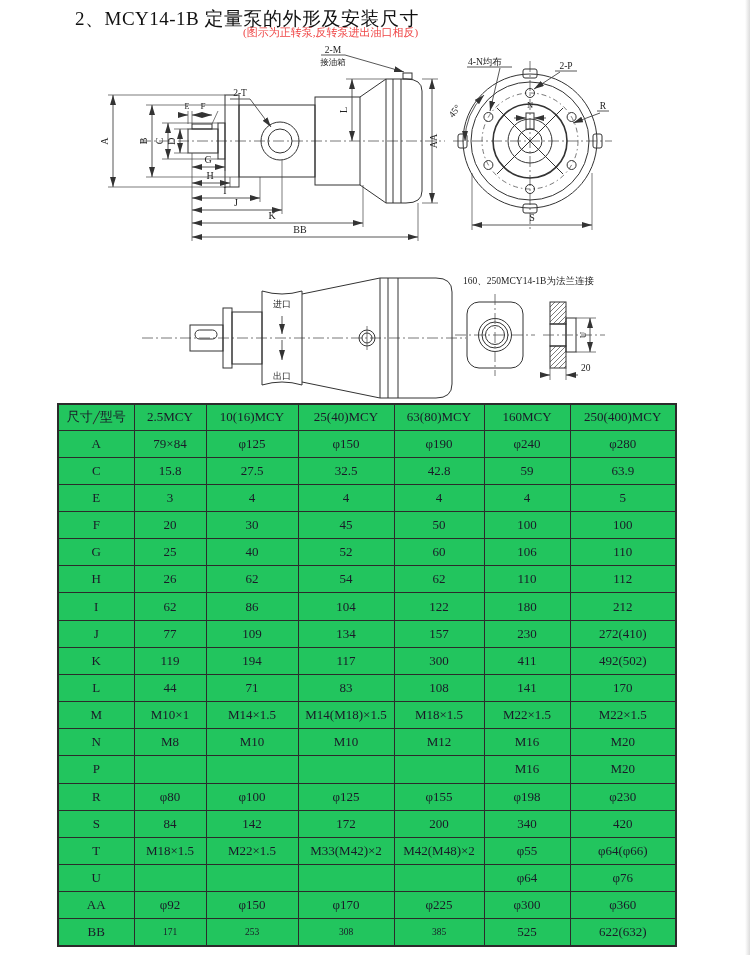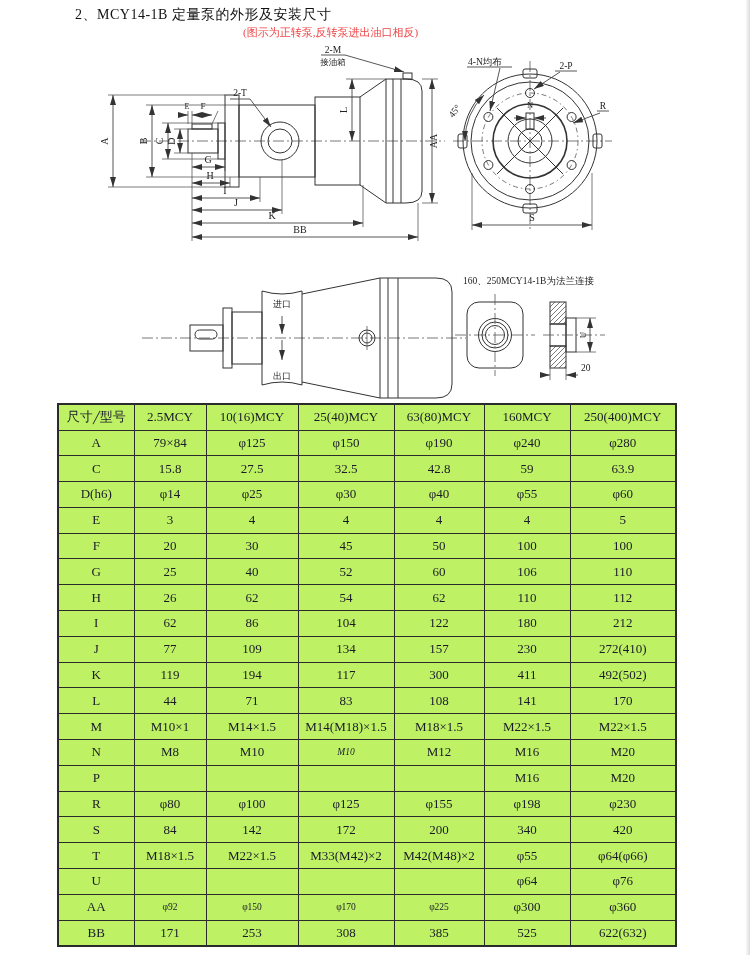--- a/index.html
+++ b/index.html
@@ -3,34 +3,34 @@
 <meta charset="utf-8">
 <style>
   html,body{margin:0;padding:0;}
   body{
     width:750px;height:955px;position:relative;background:#ffffff;
     font-family:"Liberation Serif","DejaVu Serif",serif;color:#1e1e1e;
     overflow:hidden;
   }
   .page-edge{position:absolute;right:0;top:0;width:5px;height:100%;
     background:linear-gradient(to right,#ffffff,#dcdcdc);}
-  .title{position:absolute;left:75px;top:6px;font-size:14px;color:#111;letter-spacing:.5px;}
+  .title{position:absolute;left:75px;top:6px;font-size:19px;color:#111;letter-spacing:.5px;}
   .subtitle{position:absolute;left:243px;top:25px;font-size:11px;color:#ef4444;}
   .draw{position:absolute;}
   svg{display:block;}
   svg text{font-family:"Liberation Serif","DejaVu Serif",serif;fill:#222;}
   .ln{stroke:#333;stroke-width:1;fill:none;}
   .ln2{stroke:#333;stroke-width:1.6;fill:none;}
   .cl{stroke:#555;stroke-width:0.8;fill:none;stroke-dasharray:11 3 2 3;}
   .dash{stroke:#555;stroke-width:0.8;fill:none;stroke-dasharray:5 3 1.5 3;}
   .dim{stroke:#444;stroke-width:0.9;fill:none;}
   .wit{stroke:#444;stroke-width:0.7;fill:none;}
   table.dims{
     position:absolute;left:57px;top:403px;width:618px;height:544px;
-    border-collapse:collapse;table-layout:fixed;background:#bef264;
+    border-collapse:collapse;table-layout:fixed;background:#22c55e;
   }
   table.dims th,table.dims td{
     border:1px solid #2b2b2b;text-align:center;vertical-align:middle;
     font-size:13px;font-weight:normal;padding:0;white-space:nowrap;overflow:hidden;color:#1a1a28;
   }
   table.dims{border:2px solid #2b2b2b;}
   thead tr{height:26px;}
   tbody tr{height:23.5px;}
   th.corner{position:relative;}
   .corner-wrap{display:flex;align-items:center;justify-content:center;gap:3px;}
@@ -308,29 +308,20 @@
       <tr>
       <td>C</td>
       <td>15.8</td>
       <td>27.5</td>
       <td>32.5</td>
       <td>42.8</td>
       <td>59</td>
       <td>63.9</td>
     </tr>
       <tr>
-      <td>D(h6)</td>
-      <td>φ14</td>
-      <td>φ25</td>
-      <td>φ30</td>
-      <td>φ40</td>
-      <td>φ55</td>
-      <td>φ60</td>
-    </tr>
-      <tr>
       <td>E</td>
       <td>3</td>
       <td>4</td>
       <td>4</td>
       <td>4</td>
       <td>4</td>
       <td>5</td>
     </tr>
       <tr>
       <td>F</td>

